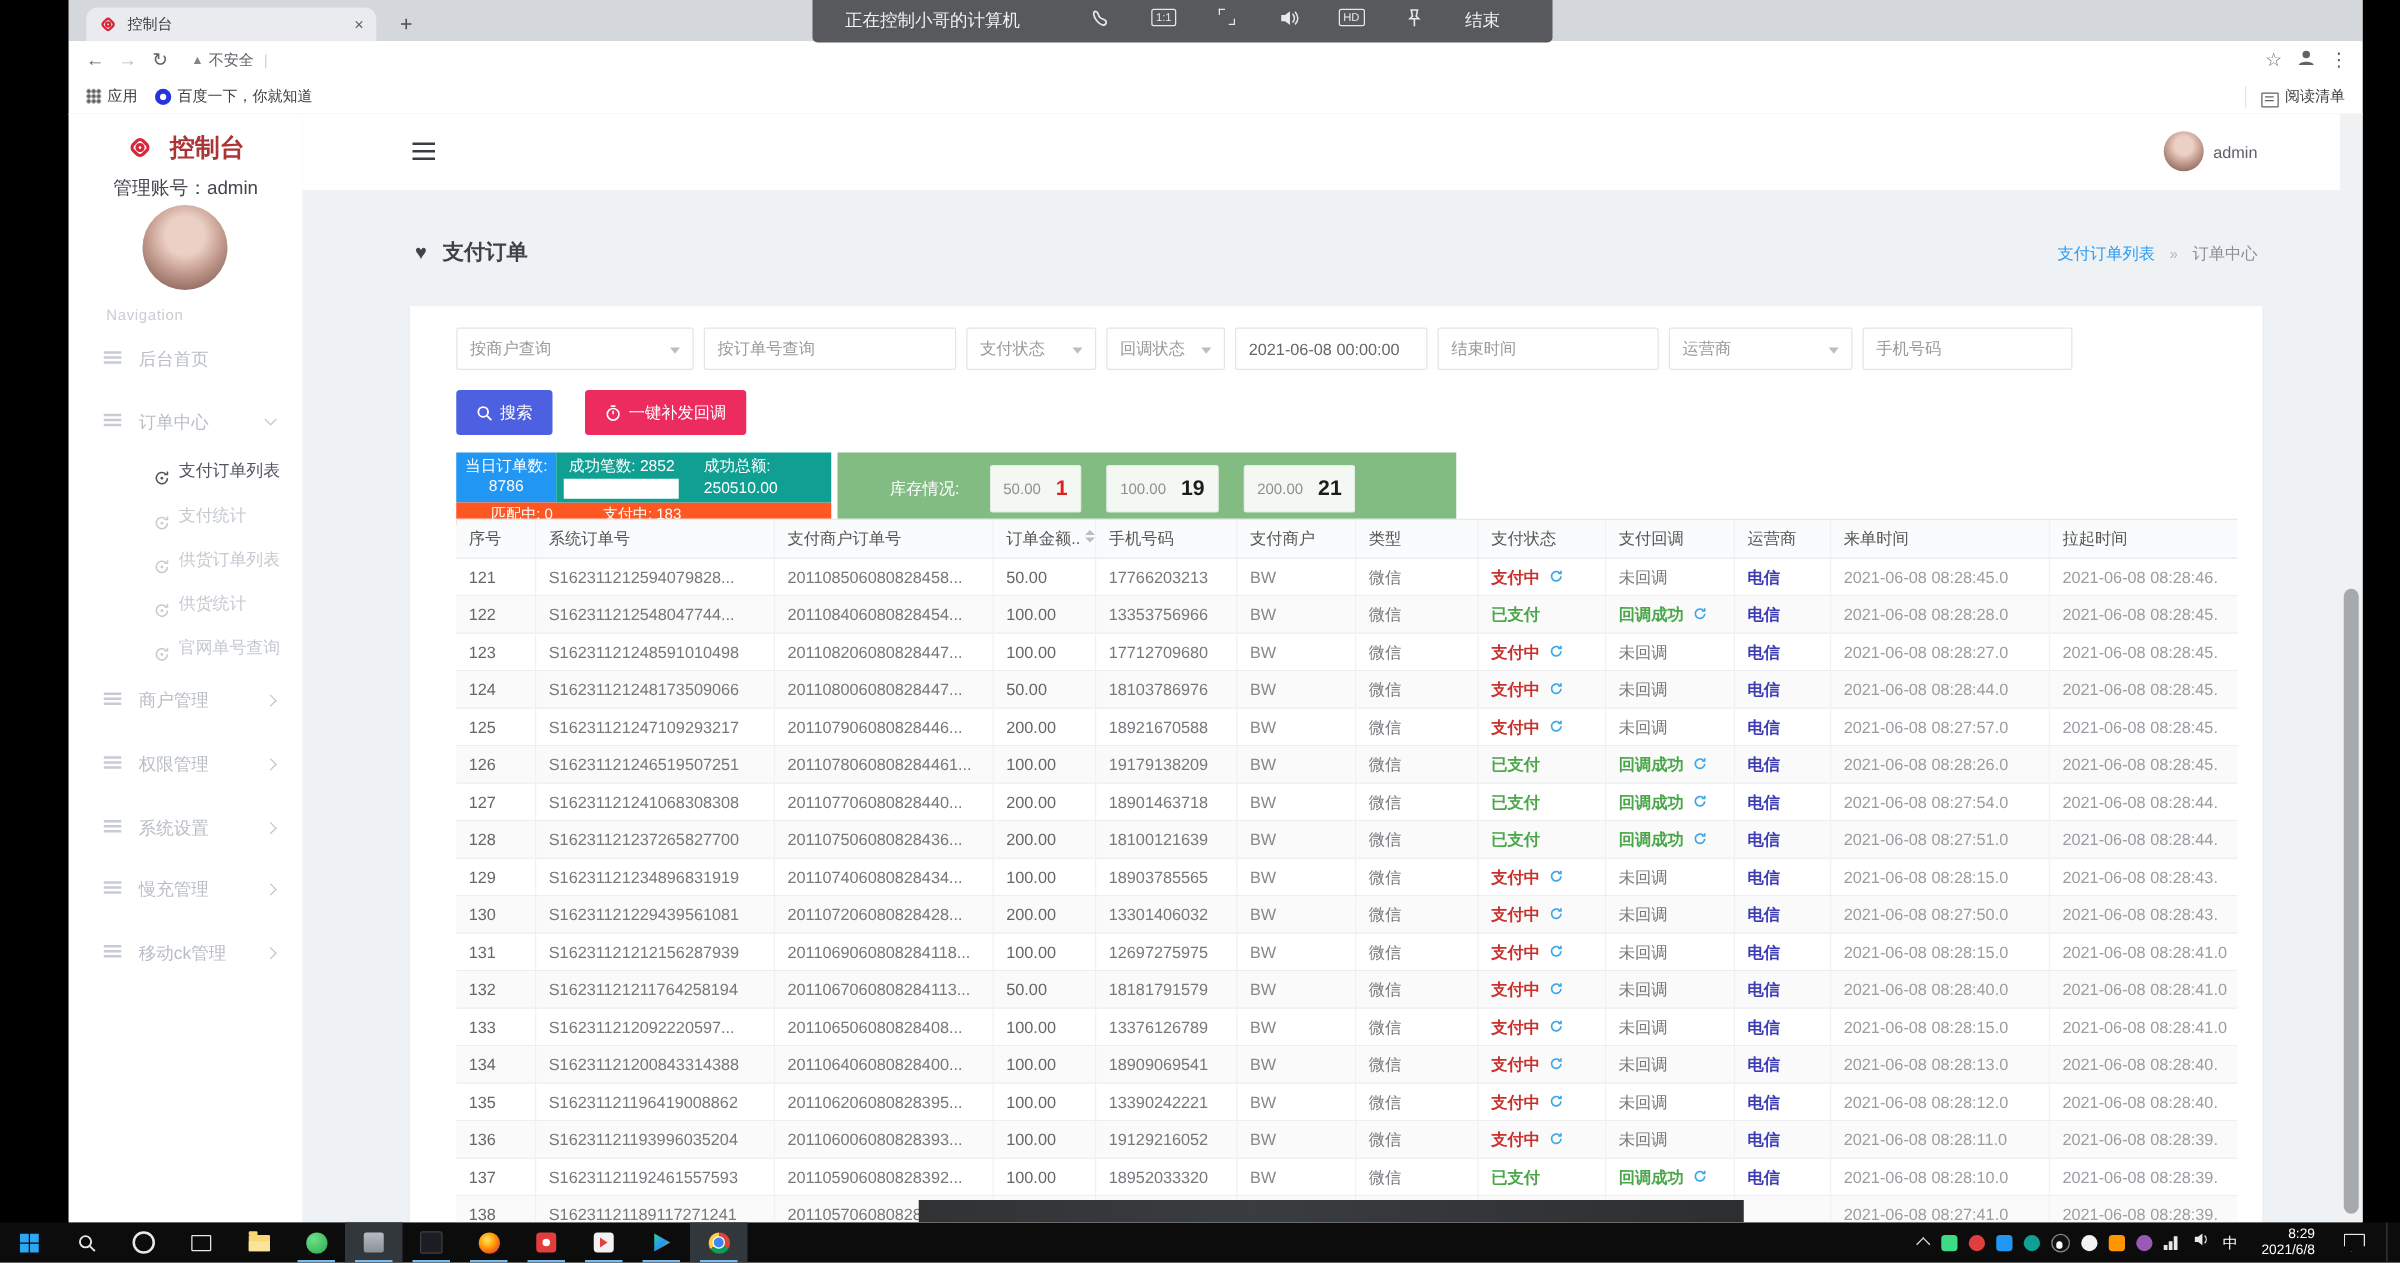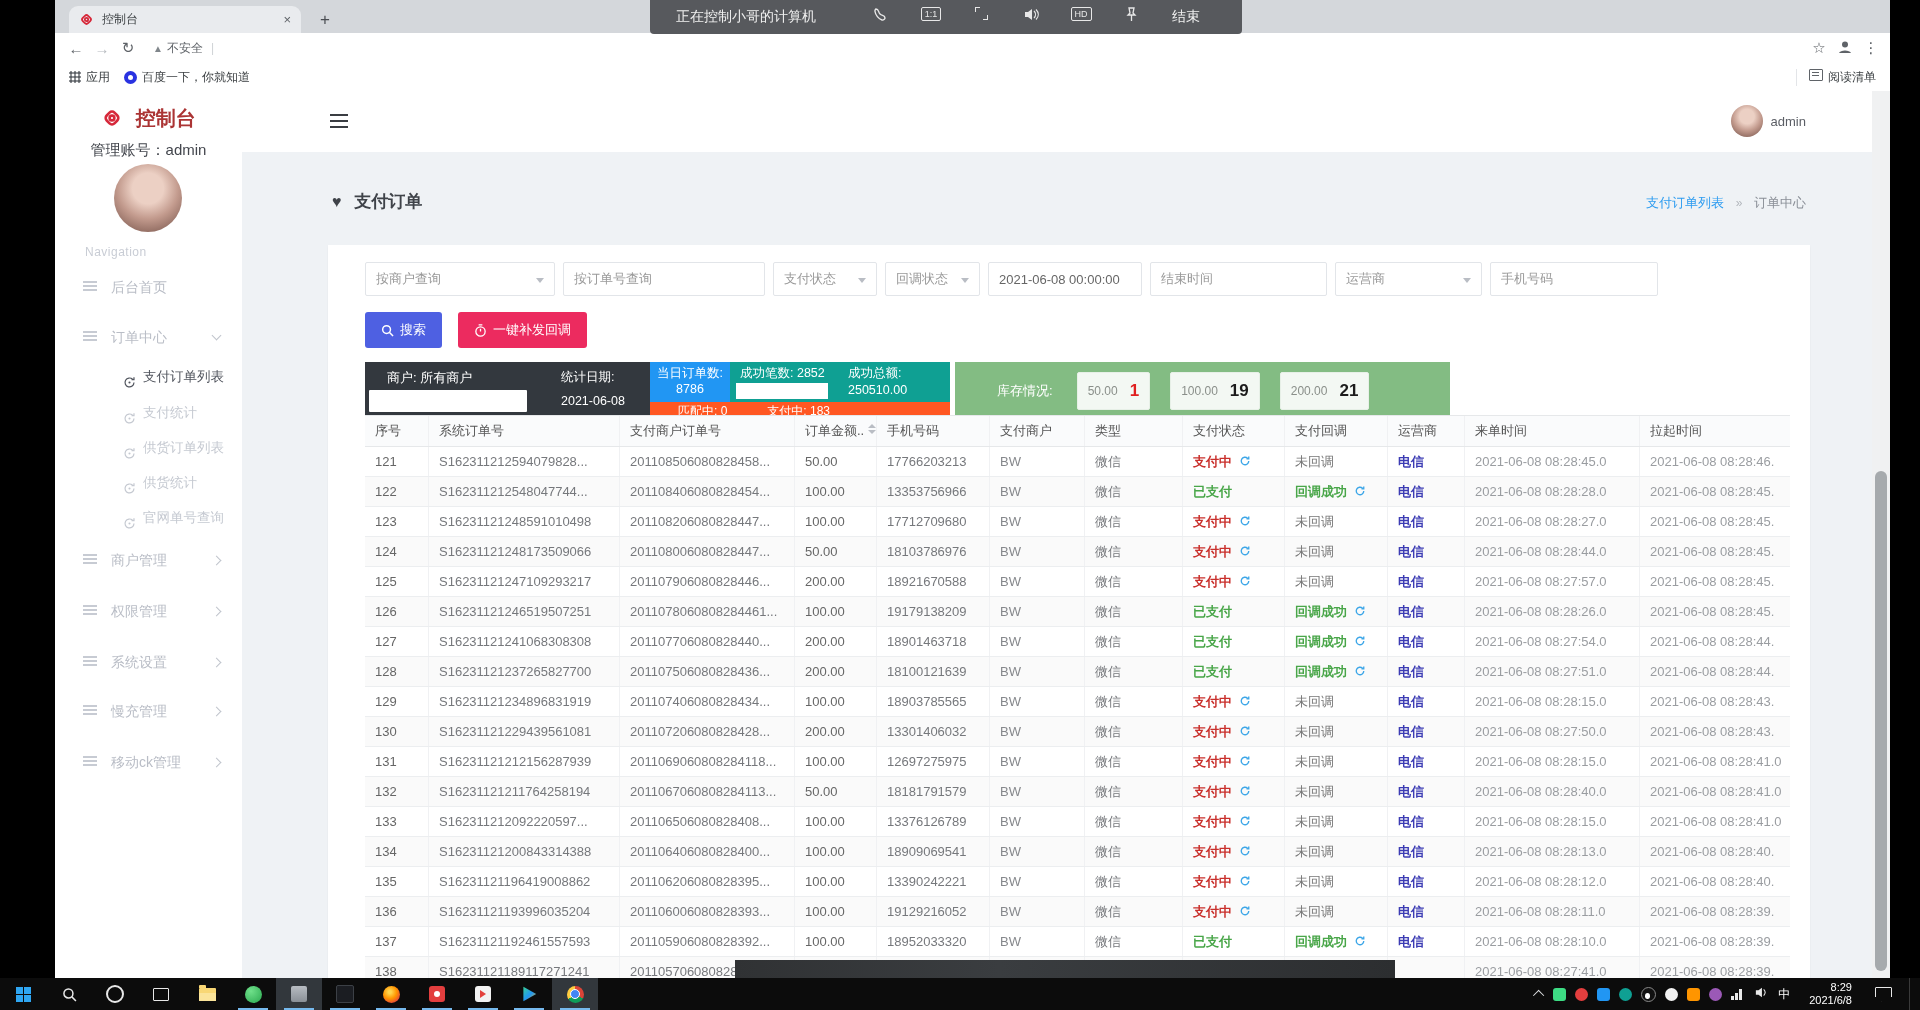--- a/index.html
+++ b/index.html
@@ -20,21 +20,21 @@
   .url-div{color:#cfd2d6;margin:0 8px;}
   .url-text{font-size:13px;color:#3c4043;white-space:nowrap;overflow:hidden;}
   .nav-right{display:flex;align-items:center;margin-right:6px;}
   .nav-right span{width:26px;text-align:center;}
   .bookmarks{position:absolute;left:0;top:63px;right:0;height:28px;background:#fff;border-bottom:1px solid #e3e5e8;display:flex;align-items:center;font-size:12px;color:#3c4043;}
   .bm{display:flex;align-items:center;margin-left:14px;}
   .bm .dots{width:12px;height:12px;margin-right:5px;background:
     radial-gradient(circle 1.5px,#5f6368 1.4px,transparent 2px) 0 0/4px 4px;}
   .bm .baidu{width:13px;height:13px;border-radius:50%;background:#2932e1;margin-right:5px;position:relative;}
   .bm .baidu::after{content:"";position:absolute;left:4px;top:4px;width:5px;height:5px;border-radius:50%;background:#fff;}
-  .bm-right{margin-left:auto;margin-right:14px;display:flex;align-items:flex-start;color:#3c4043;border-left:1px solid #e3e5e8;padding-left:12px;}
+  .bm-right{margin-left:auto;margin-right:14px;display:flex;align-items:flex-end;color:#3c4043;border-left:1px solid #e3e5e8;padding-left:12px;}
   .rl-ic{width:12px;height:10px;border:1px solid #5f6368;border-radius:1px;margin-right:5px;position:relative;}
   .rl-ic::after{content:"";position:absolute;left:2px;top:2px;width:7px;height:1px;background:#5f6368;box-shadow:0 3px 0 #5f6368;}
   
   .remote{position:absolute;left:595px;top:0;width:592px;height:34px;background:#57595d;border-radius:0 0 4px 4px;display:flex;align-items:center;color:#f0f0f0;z-index:50;}
   .remote .r-title{font-size:14px;margin-left:26px;margin-right:40px;}
   .remote .r-ic{margin:3px 14px;display:flex;align-items:flex-start;justify-content:center;min-width:22px;height:20px;font-size:10px;}
   .r-box{border:1px solid #e8e8e8;border-radius:2px;padding:1px 3px;color:#e8e8e8;font-size:9px;}
   .r-frame{width:13px;height:13px;position:relative;}
   .r-frame::before,.r-frame::after{content:"";position:absolute;width:4px;height:4px;border:1.5px solid #e8e8e8;}
   .r-frame::before{left:0;top:0;border-right:none;border-bottom:none;}
@@ -71,21 +71,21 @@
   .breadcrumb{position:absolute;right:66px;top:42px;font-size:13px;color:#8a8f97;}
   .breadcrumb .bc-link{color:#2d9cf0;}
   .breadcrumb .bc-sep{margin:0 8px;color:#b3b7bd;font-size:12px;}
   .card{position:absolute;left:86px;top:93px;width:1482px;height:745px;background:#fff;box-shadow:0 1px 2px rgba(0,0,0,.05);}
   
   .filters{position:absolute;left:37px;top:17px;display:flex;gap:8px;}
   .f-box{height:34px;border:1px solid #e2e5e9;border-radius:2px;box-sizing:border-box;display:flex;align-items:center;padding:0 10px;font-size:13px;color:#999;background:#fff;position:relative;}
   .f-box .caret{position:absolute;right:10px;top:15px;width:0;height:0;border-left:4px solid transparent;border-right:4px solid transparent;border-top:5px solid #b9bdc4;}
   .f-val{color:#666;}
   
-  .btn-row{position:absolute;left:37px;top:67px;display:flex;gap:16px;}
+  .btn-row{position:absolute;left:37px;top:67px;display:flex;gap:26px;}
   .btn{height:36px;border-radius:3px;display:flex;align-items:center;padding:0 16px;font-size:13px;color:#fff;}
   .btn svg{margin-right:6px;}
   .btn-search{background:#4e60e2;}
   .btn-resend{background:#ec2b5f;}
   
   .stats{position:absolute;left:37px;top:117px;height:58px;display:flex;font-size:12.5px;}
   .st-dark{width:285px;background:#33383e;color:#fff;position:relative;}
   .st-dark .m-label{position:absolute;left:22px;top:7px;font-size:13px;}
   .st-dark .m-input{position:absolute;left:4px;top:28px;width:158px;height:22px;background:#fff;border-radius:1px;}
   .st-dark .d-label{position:absolute;left:196px;top:7px;}
@@ -411,26 +411,20 @@
             <div class="btn btn-resend">
               <svg width="13" height="13" viewBox="0 0 14 14">
                   <circle cx="7" cy="8" r="5" fill="none" stroke="#fff" stroke-width="1.4"></circle>
                   <path d="M7 8V5M5 1h4" stroke="#fff" stroke-width="1.4"></path>
                 </svg>
               <span>一键补发回调</span>
             </div>
           </div>
 
           <div class="stats">
-            <div class="st-dark">
-              <span class="m-label">商户: 所有商户</span>
-              <span class="m-input"></span>
-              <span class="d-label">统计日期:</span>
-              <span class="d-val">2021-06-08</span>
-            </div>
             <div class="st-mid">
               <div class="st-midtop">
                 <div class="st-blue">
                   <div class="lab">当日订单数:</div>
                   <div>8786</div>
                 </div>
                 <div class="st-teal">
                   <span class="c1">成功笔数: 2852</span>
                   <span class="c1-input"></span>
                   <span class="c2">成功总额:</span>

